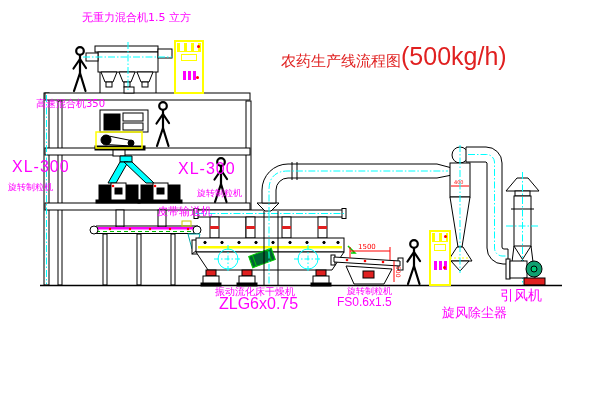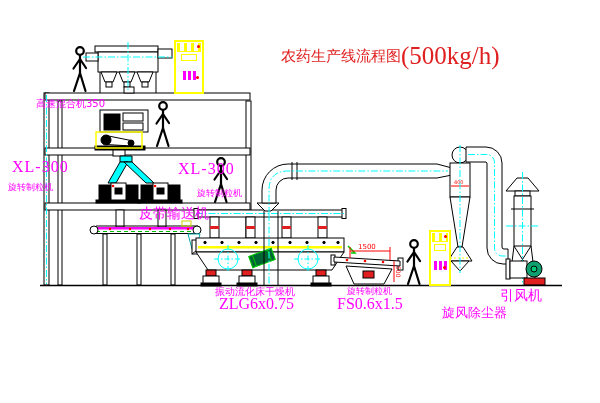--- a/index.html
+++ b/index.html
@@ -2,22 +2,22 @@
 <html><head>
 <meta charset="utf-8">
 <style>
   html,body{margin:0;padding:0;background:#fff}
   #canvas{position:relative;width:600px;height:403px;background:#fff;overflow:hidden;
           font-family:"DejaVu Sans",sans-serif}
   svg.cad{position:absolute;left:0;top:0}
   svg text{font-family:"DejaVu Sans",sans-serif}
   .cl{stroke:#00ffff;stroke-dasharray:7 2 1.5 2;fill:none;stroke-width:1}
   .lbl{position:absolute;color:#ff00ff;line-height:1;white-space:nowrap}
-  .model{font-family:Liberation Serif, serif}
-  .title{position:absolute;display:flex;align-items:center;color:#e02020;white-space:nowrap}
+  .model{font-family:Liberation Sans, sans-serif}
+  .title{position:absolute;display:flex;align-items:flex-end;color:#e02020;white-space:nowrap}
   .cab{position:absolute;background:#fff;border:2px solid #ffff00;box-sizing:border-box}
   .cab-stripes{height:8px;margin:1px;background:repeating-linear-gradient(90deg,#ffff00 0 3px,#ffffff 3px 7px);border-bottom:1px solid #ffff00}
   .cab-window{width:55%;height:5px;border:1.5px solid #ffff00;margin:2px auto 0}
   .cab-dot{position:absolute;width:3px;height:3px;background:#f00;border-radius:50%}
   .cab-dot-top{right:2px;top:3px}
   .cab-dot-mid{right:3px;top:34px}
   .cab-btns{display:flex;gap:2px;justify-content:center;margin-top:10px}
   .cab-btns i{width:3px;height:9px;background:#ff00ff}
 </style>
 </head>
@@ -272,26 +272,27 @@
         <i></i>
       </div>
   <div class="cab-dot cab-dot-mid"></div>
 </div>
 
 <div class="title" style="left:281px;top:42px">
   <span style="font-size:15px">农药生产线流程图</span>
       <span class="model" style="font-size:25px">(500kg/h)</span>
 </div>
 
+<div class="lbl" style="left:82px;top:12px;font-size:11px">无重力混合机1.5 立方</div>
 <div class="lbl" style="left:36px;top:99px;font-size:10px">高速混合机350</div>
 <div class="lbl model" style="left:12px;top:159px;font-size:16px;letter-spacing:1px">XL-300</div>
 <div class="lbl" style="left:8px;top:183px;font-size:9px">旋转制粒机</div>
 <div class="lbl model" style="left:178px;top:161px;font-size:16px;letter-spacing:1px">XL-300</div>
 <div class="lbl" style="left:197px;top:189px;font-size:9px">旋转制粒机</div>
-<div class="lbl" style="left:139px;top:206px;font-size:14px">皮带输送机</div>
+<div class="lbl" style="left:157px;top:206px;font-size:11px">皮带输送机</div>
 <div class="lbl" style="left:215px;top:287px;font-size:10px">振动流化床干燥机</div>
 <div class="lbl model" style="left:219px;top:296px;font-size:16px">ZLG6x0.75</div>
 <div class="lbl" style="left:347px;top:287px;font-size:9px">旋转制粒机</div>
-<div class="lbl model" style="left:337px;top:296px;font-size:16px">FS0.6x1.5</div>
+<div class="lbl model" style="left:337px;top:296px;font-size:12px">FS0.6x1.5</div>
 <div class="lbl" style="left:442px;top:306px;font-size:13px">旋风除尘器</div>
 <div class="lbl" style="left:500px;top:288px;font-size:14px">引风机</div>
 
 </div>
 
 </body></html>

